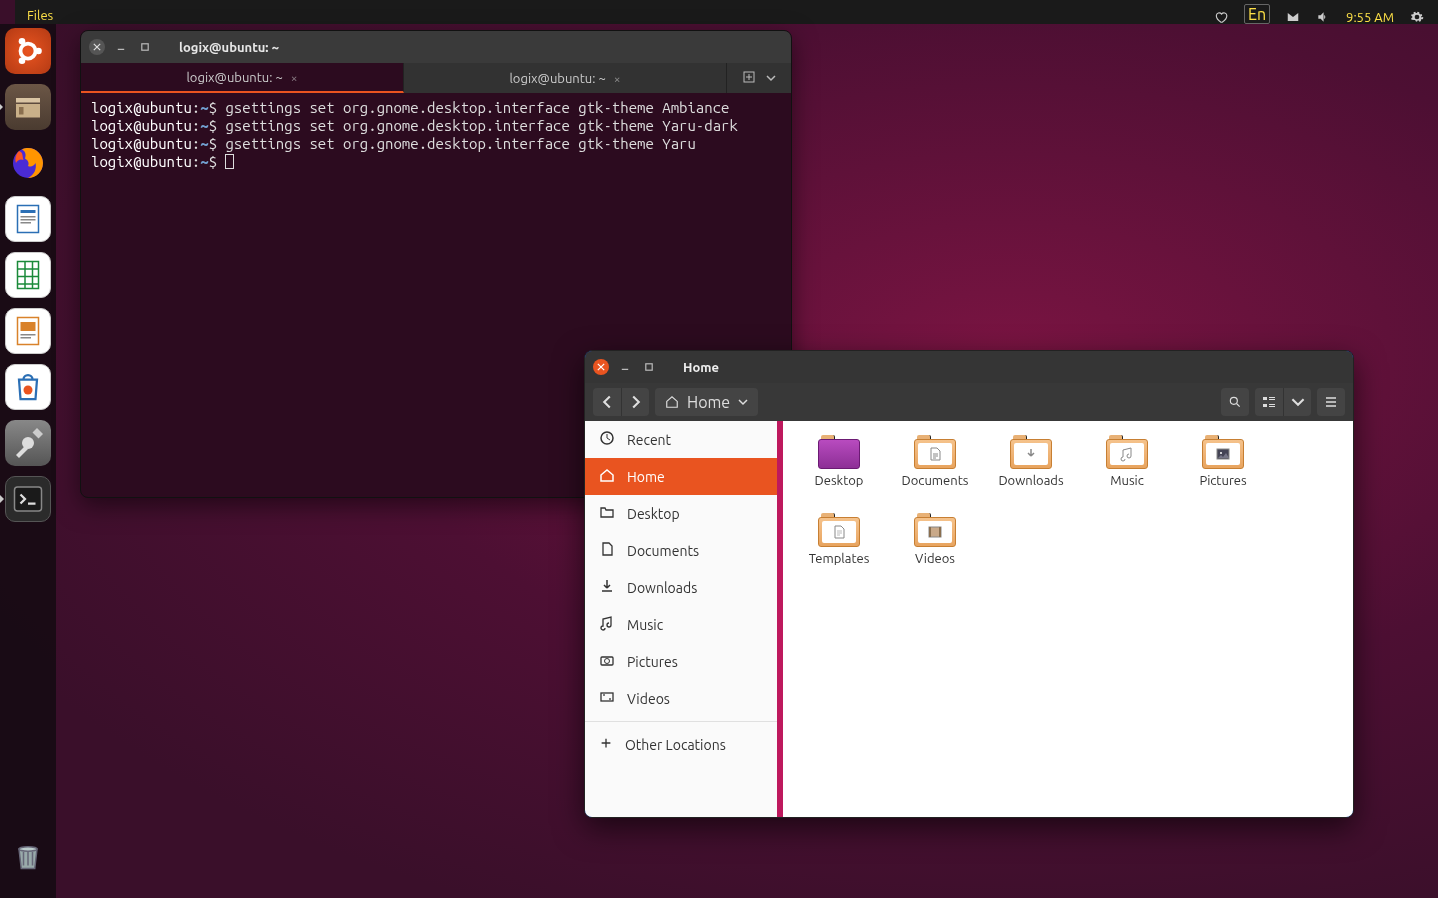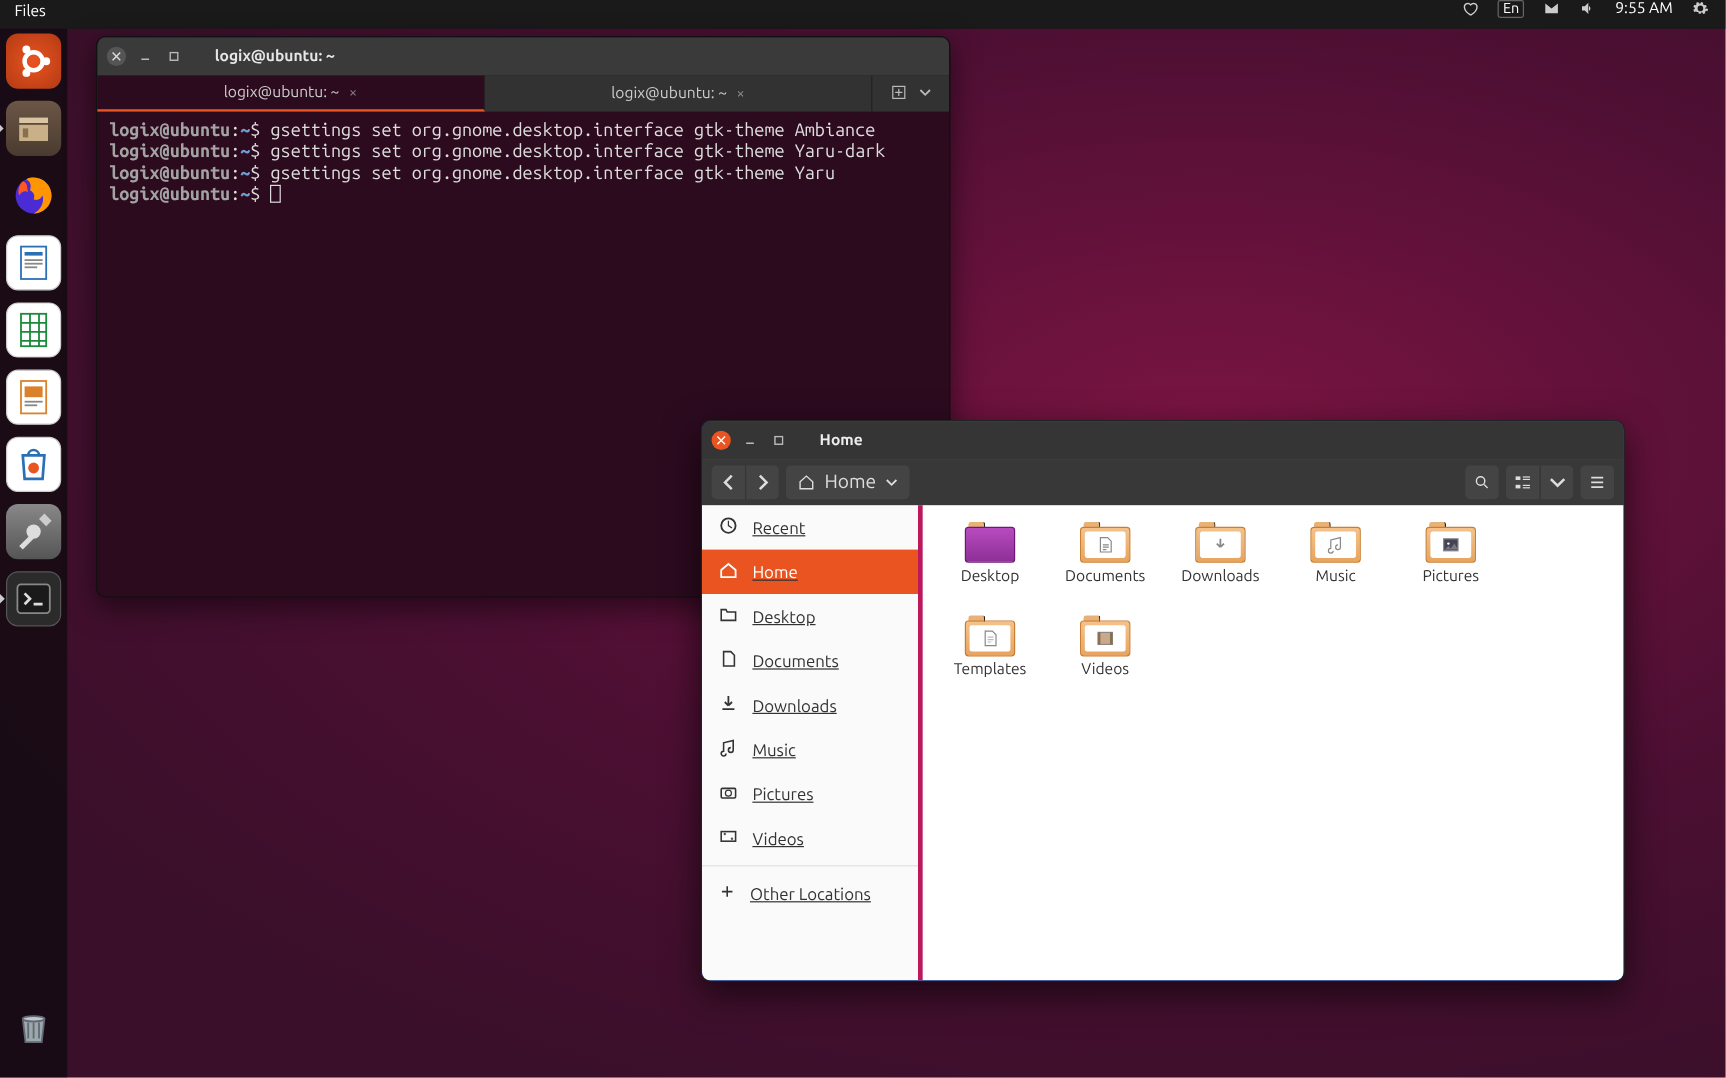--- a/index.html
+++ b/index.html
@@ -5,29 +5,29 @@
   * { box-sizing: border-box; margin: 0; padding: 0; }
   html, body { width: 1438px; height: 898px; overflow: hidden; font-family: "Ubuntu", "Segoe UI", sans-serif; }
   body {
     background: radial-gradient(ellipse at 70% 40%, #7a1442 0%, #4d0f33 45%, #3a0f2a 80%);
     position: relative;
     color: #ddd;
   }
 
   
   .top-panel {
-    position: absolute; top:0; left:0; right:0; height:24px;
-    background:#1a1a1a; display:flex; align-items:flex-start; color:#ffffff;
+    position: absolute; top:0; left:15px; right:0; height:24px;
+    background:#1a1a1a; display:flex; align-items:flex-end; color:#fde047;
     font-size:13px; padding:0 6px;
   }
   .top-panel .menu { padding:2px 6px; }
   .top-panel .spacer { flex:1; }
   .top-panel .indicator { padding:0 8px; display:flex; align-items:center; }
   .top-panel svg { width:14px; height:14px; fill:#ccc; }
-  .top-panel .lang { font-size:12px; border:1px solid #666; padding:0 3px; border-radius:2px; }
+  .top-panel .lang { font-size:16px; border:1px solid #666; padding:0 3px; border-radius:2px; }
 
   
   .launcher {
     position:absolute; top:24px; left:0; bottom:0; width:56px;
     background:rgba(20,10,18,.85); display:flex; flex-direction:column;
     align-items:center; padding-top:4px; gap:10px;
   }
   .launcher .app {
     width:46px; height:46px; border-radius:10px; display:flex;
     align-items:center; justify-content:center; position:relative;
@@ -61,21 +61,21 @@
   .tab{ flex:1; display:flex; align-items:center; justify-content:center;
     border-right:1px solid #222; position:relative; gap:8px;}
   .tab.active{ background:#2c0b1f; border-bottom:2px solid #e95420;}
   .tab .tab-x{ opacity:.6; font-size:12px;}
   .tabbar .tab-actions{ width:64px; display:flex; align-items:center;
     justify-content:center; gap:10px;}
   .term-body{
     flex:1; padding:6px 10px; font-family:"Ubuntu Mono","DejaVu Sans Mono",monospace;
     font-size:15px; line-height:18px; color:#ddd; white-space:pre;
   }
-  .p-user{ color:#a3a3a3; font-weight:bold;}
+  .p-user{ color:#ffffff; font-weight:normal;}
   .p-colon{ color:#ddd;}
   .p-path{ color:#729fcf; font-weight:bold;}
   .cursor{
     display:inline-block; width:9px; height:15px; border:1px solid #ddd;
     vertical-align:-2px;
   }
 
   
   .files-window{
     position:absolute; top:350px; left:584px; width:770px; height:468px;
@@ -98,22 +98,22 @@
   .tb-path{ background:#444; border-radius:4px; padding:0 10px; height:28px;
     display:flex; align-items:center; gap:8px;}
   .tb-spacer{ flex:1;}
   .tb-group{ display:flex; }
   .tb-group .tb-btn{ border-radius:0;}
   .tb-group .tb-btn:first-child{ border-radius:4px 0 0 4px;}
   .tb-group .tb-btn:last-child{ border-radius:0 4px 4px 0; border-left:1px solid #333;}
 
   .files-body{ flex:1; display:flex; min-height:0;}
   .sidebar{
-    width:184px; background:#fafafa; border-right:4px solid #be185d;
-    overflow-y:auto; font-size:14px; color:#333;text-decoration:underline;
+    width:198px; background:#fafafa; border-right:6px solid #be185d;
+    overflow-y:auto; font-size:14px; color:#333;
   }
   .side-item{
     height:37px; display:flex; align-items:center; gap:12px; padding:0 14px;
   }
   .side-item.active{ background:#e95420; color:#fff;}
   .side-item svg{ width:16px; height:16px; fill:#555;}
   .side-item.active svg{ fill:#fff;}
   .side-sep{ height:1px; background:#e0e0e0; margin:4px 0;}
   .side-item.other svg{ width:14px;}
 

